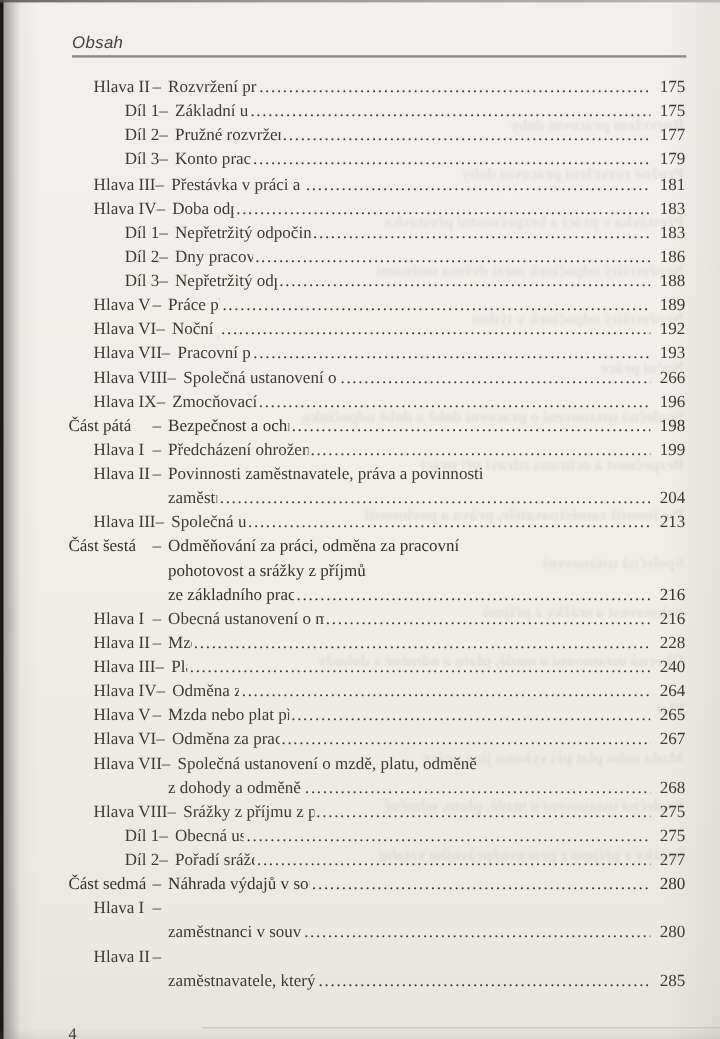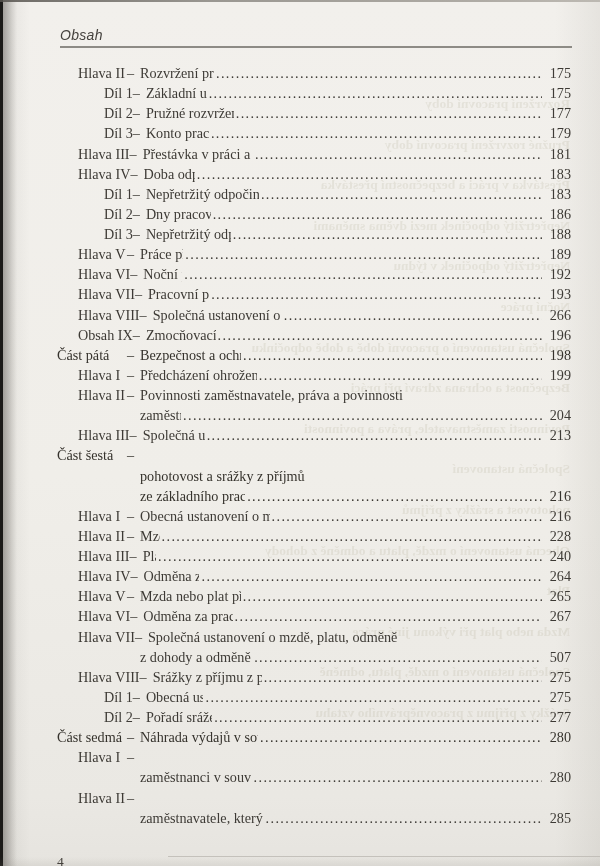--- a/index.html
+++ b/index.html
@@ -184,21 +184,21 @@
     <span class="page-num">193</span>
   </div>
       <div class="row lvl-hlava">
     <span class="label">Hlava VIII</span>
     <span class="dash">–</span>
     <span class="title">Společná ustanovení o pracovní době a době odpočinku</span>
     <span class="dots"></span>
     <span class="page-num">266</span>
   </div>
       <div class="row lvl-hlava">
-    <span class="label">Obsah IX</span>
+    <span class="label">Hlava IX</span>
     <span class="dash">–</span>
     <span class="title">Zmocňovací ustanovení</span>
     <span class="dots"></span>
     <span class="page-num">196</span>
   </div>
       <div class="row lvl-cast bold">
     <span class="label">Část pátá</span>
     <span class="dash">–</span>
     <span class="title">Bezpečnost a ochrana zdraví při práci</span>
     <span class="dots"></span>
@@ -227,20 +227,21 @@
       <div class="row lvl-hlava">
     <span class="label">Hlava III</span>
     <span class="dash">–</span>
     <span class="title">Společná ustanovení</span>
     <span class="dots"></span>
     <span class="page-num">213</span>
   </div>
       <div class="row lvl-cast bold no-dots">
     <span class="label">Část šestá</span>
     <span class="dash">–</span>
+    <span class="title">Odměňování za práci, odměna za pracovní</span>
     <span class="dots"></span>
     <span class="page-num"></span>
   </div>
       <div class="row lvl-cont bold no-dots">
 
     <span class="title">pohotovost a srážky z příjmů</span>
     <span class="dots"></span>
     <span class="page-num"></span>
   </div>
       <div class="row lvl-cont bold">
@@ -295,21 +296,21 @@
     <span class="label">Hlava VII</span>
     <span class="dash">–</span>
     <span class="title">Společná ustanovení o mzdě, platu, odměně</span>
     <span class="dots"></span>
     <span class="page-num"></span>
   </div>
       <div class="row lvl-cont">
 
     <span class="title">z dohody a odměně za pracovní pohotovost</span>
     <span class="dots"></span>
-    <span class="page-num">507</span>
+    <span class="page-num">268</span>
   </div>
       <div class="row lvl-hlava">
     <span class="label">Hlava VIII</span>
     <span class="dash">–</span>
     <span class="title">Srážky z příjmu z pracovněprávního vztahu</span>
     <span class="dots"></span>
     <span class="page-num">275</span>
   </div>
       <div class="row lvl-dil">
     <span class="label">Díl 1</span>

